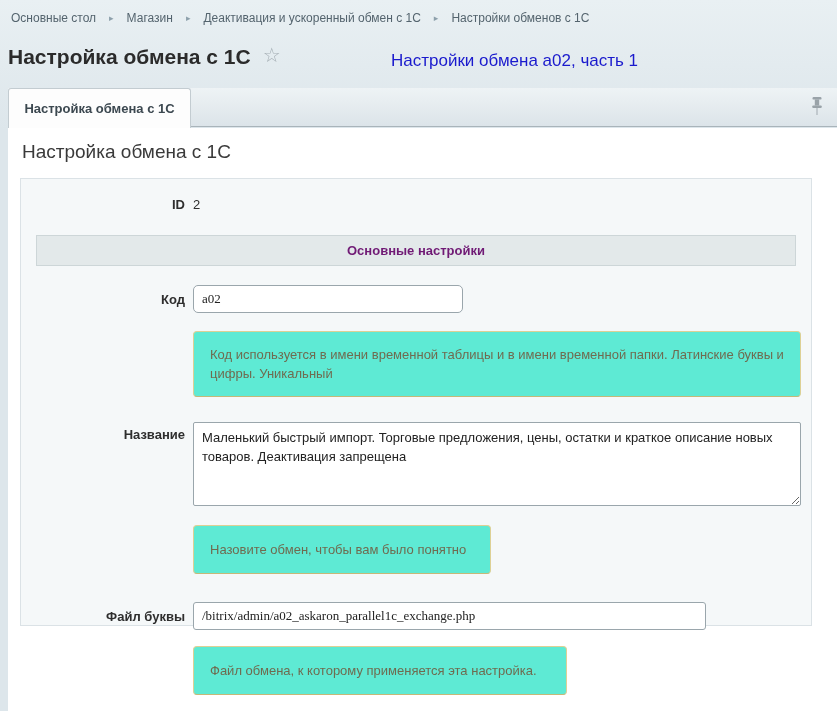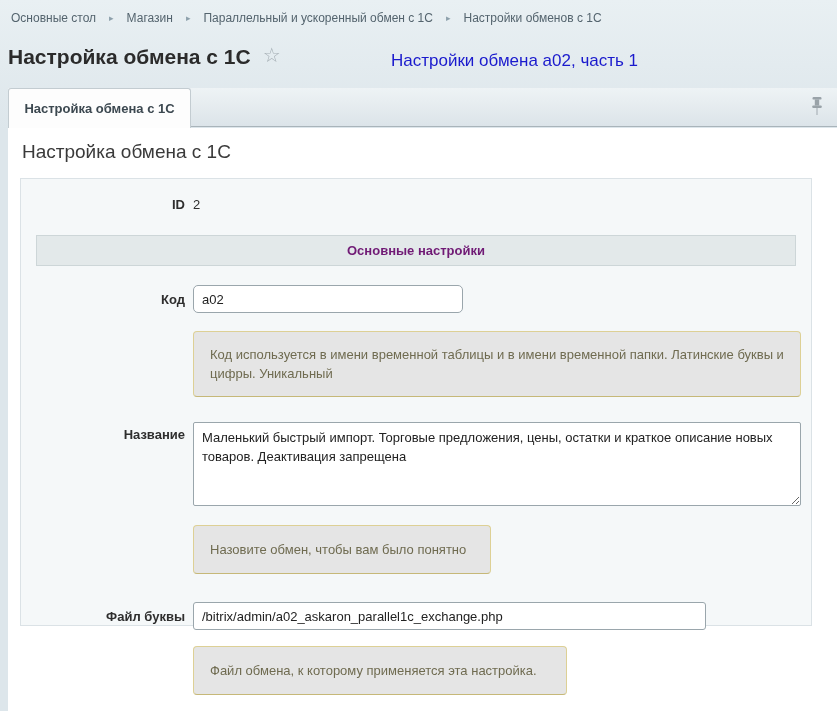--- a/index.html
+++ b/index.html
@@ -43,26 +43,26 @@
   .frow.top { align-items:flex-start; }
   .flabel { width:164px; flex-shrink:0; text-align:right; font-size:13px; font-weight:bold; color:#2e2e2e; }
   .fvalue { margin-left:8px; font-size:13px; color:#2e2e2e; }
 
   .row-id { margin-top:18px; }
   .section-bar { margin:23px 15px 0 15px; height:31px; background:#e3e9ea; border:1px solid #cdd6d8;
     display:flex; align-items:center; justify-content:center;
     font-size:13px; font-weight:bold; color:#701a75; }
 
   .row-code { margin-top:19px; }
-  input.txt { font-family:Liberation Sans, sans-serif; font-size:13px; color:#222;
+  input.txt { font-family:Liberation Serif, serif; font-size:13px; color:#222;
     background:#fff; border:1px solid #9aa6ac; padding:0 8px; height:28px; outline:none; }
   .code-input { width:270px; border-radius:5px; }
   .file-input { width:513px; border-radius:3px; }
 
-  .hint { margin-left:172px; background:#e5e5e5; border:1px solid #ddd095; border-bottom-color:#c9bа74;
+  .hint { margin-left:172px; background:#5eead4; border:1px solid #ddd095; border-bottom-color:#c9bа74;
     border-bottom:1px solid #c6b878; border-radius:4px; padding:13px 16px;
     font-size:13px; line-height:19px; color:#6f6b50; }
   .hint1 { margin-top:18px; width:608px; }
   .hint2 { margin-top:16px; width:298px; padding-top:14px; padding-bottom:14px; }
   .hint3 { margin-top:16px; width:374px; padding-top:14px; padding-bottom:14px; }
 
   .row-name { margin-top:25px; }
   .row-name .flabel { padding-top:5px; }
   textarea.txt-area { font-family:"Liberation Sans","DejaVu Sans",sans-serif; font-size:13px; color:#222;
     line-height:19px; background:#fff; border:1px solid #9aa6ac; border-radius:2px;
@@ -71,21 +71,21 @@
   .row-file { margin-top:28px; }
 </style>
 </head>
 <body>
 
 <nav class="breadcrumb">
   <a>Основные стол</a>
   <span class="crumb-arrow">▸</span>
   <a>Магазин</a>
   <span class="crumb-arrow">▸</span>
-  <a>Параллельный и ускоренный обмен с 1С</a>
+  <a>Деактивация и ускоренный обмен с 1С</a>
   <span class="crumb-arrow">▸</span>
   <a>Настройки обменов с 1С</a>
 </nav>
 
 <div class="title-row">
   <h1 class="page-title">Настройка обмена с 1С</h1><span class="fav-star">☆</span>
   <div class="annotation">Настройки обмена a02, часть 1</div>
 </div>
 
 <div class="tabbar">

